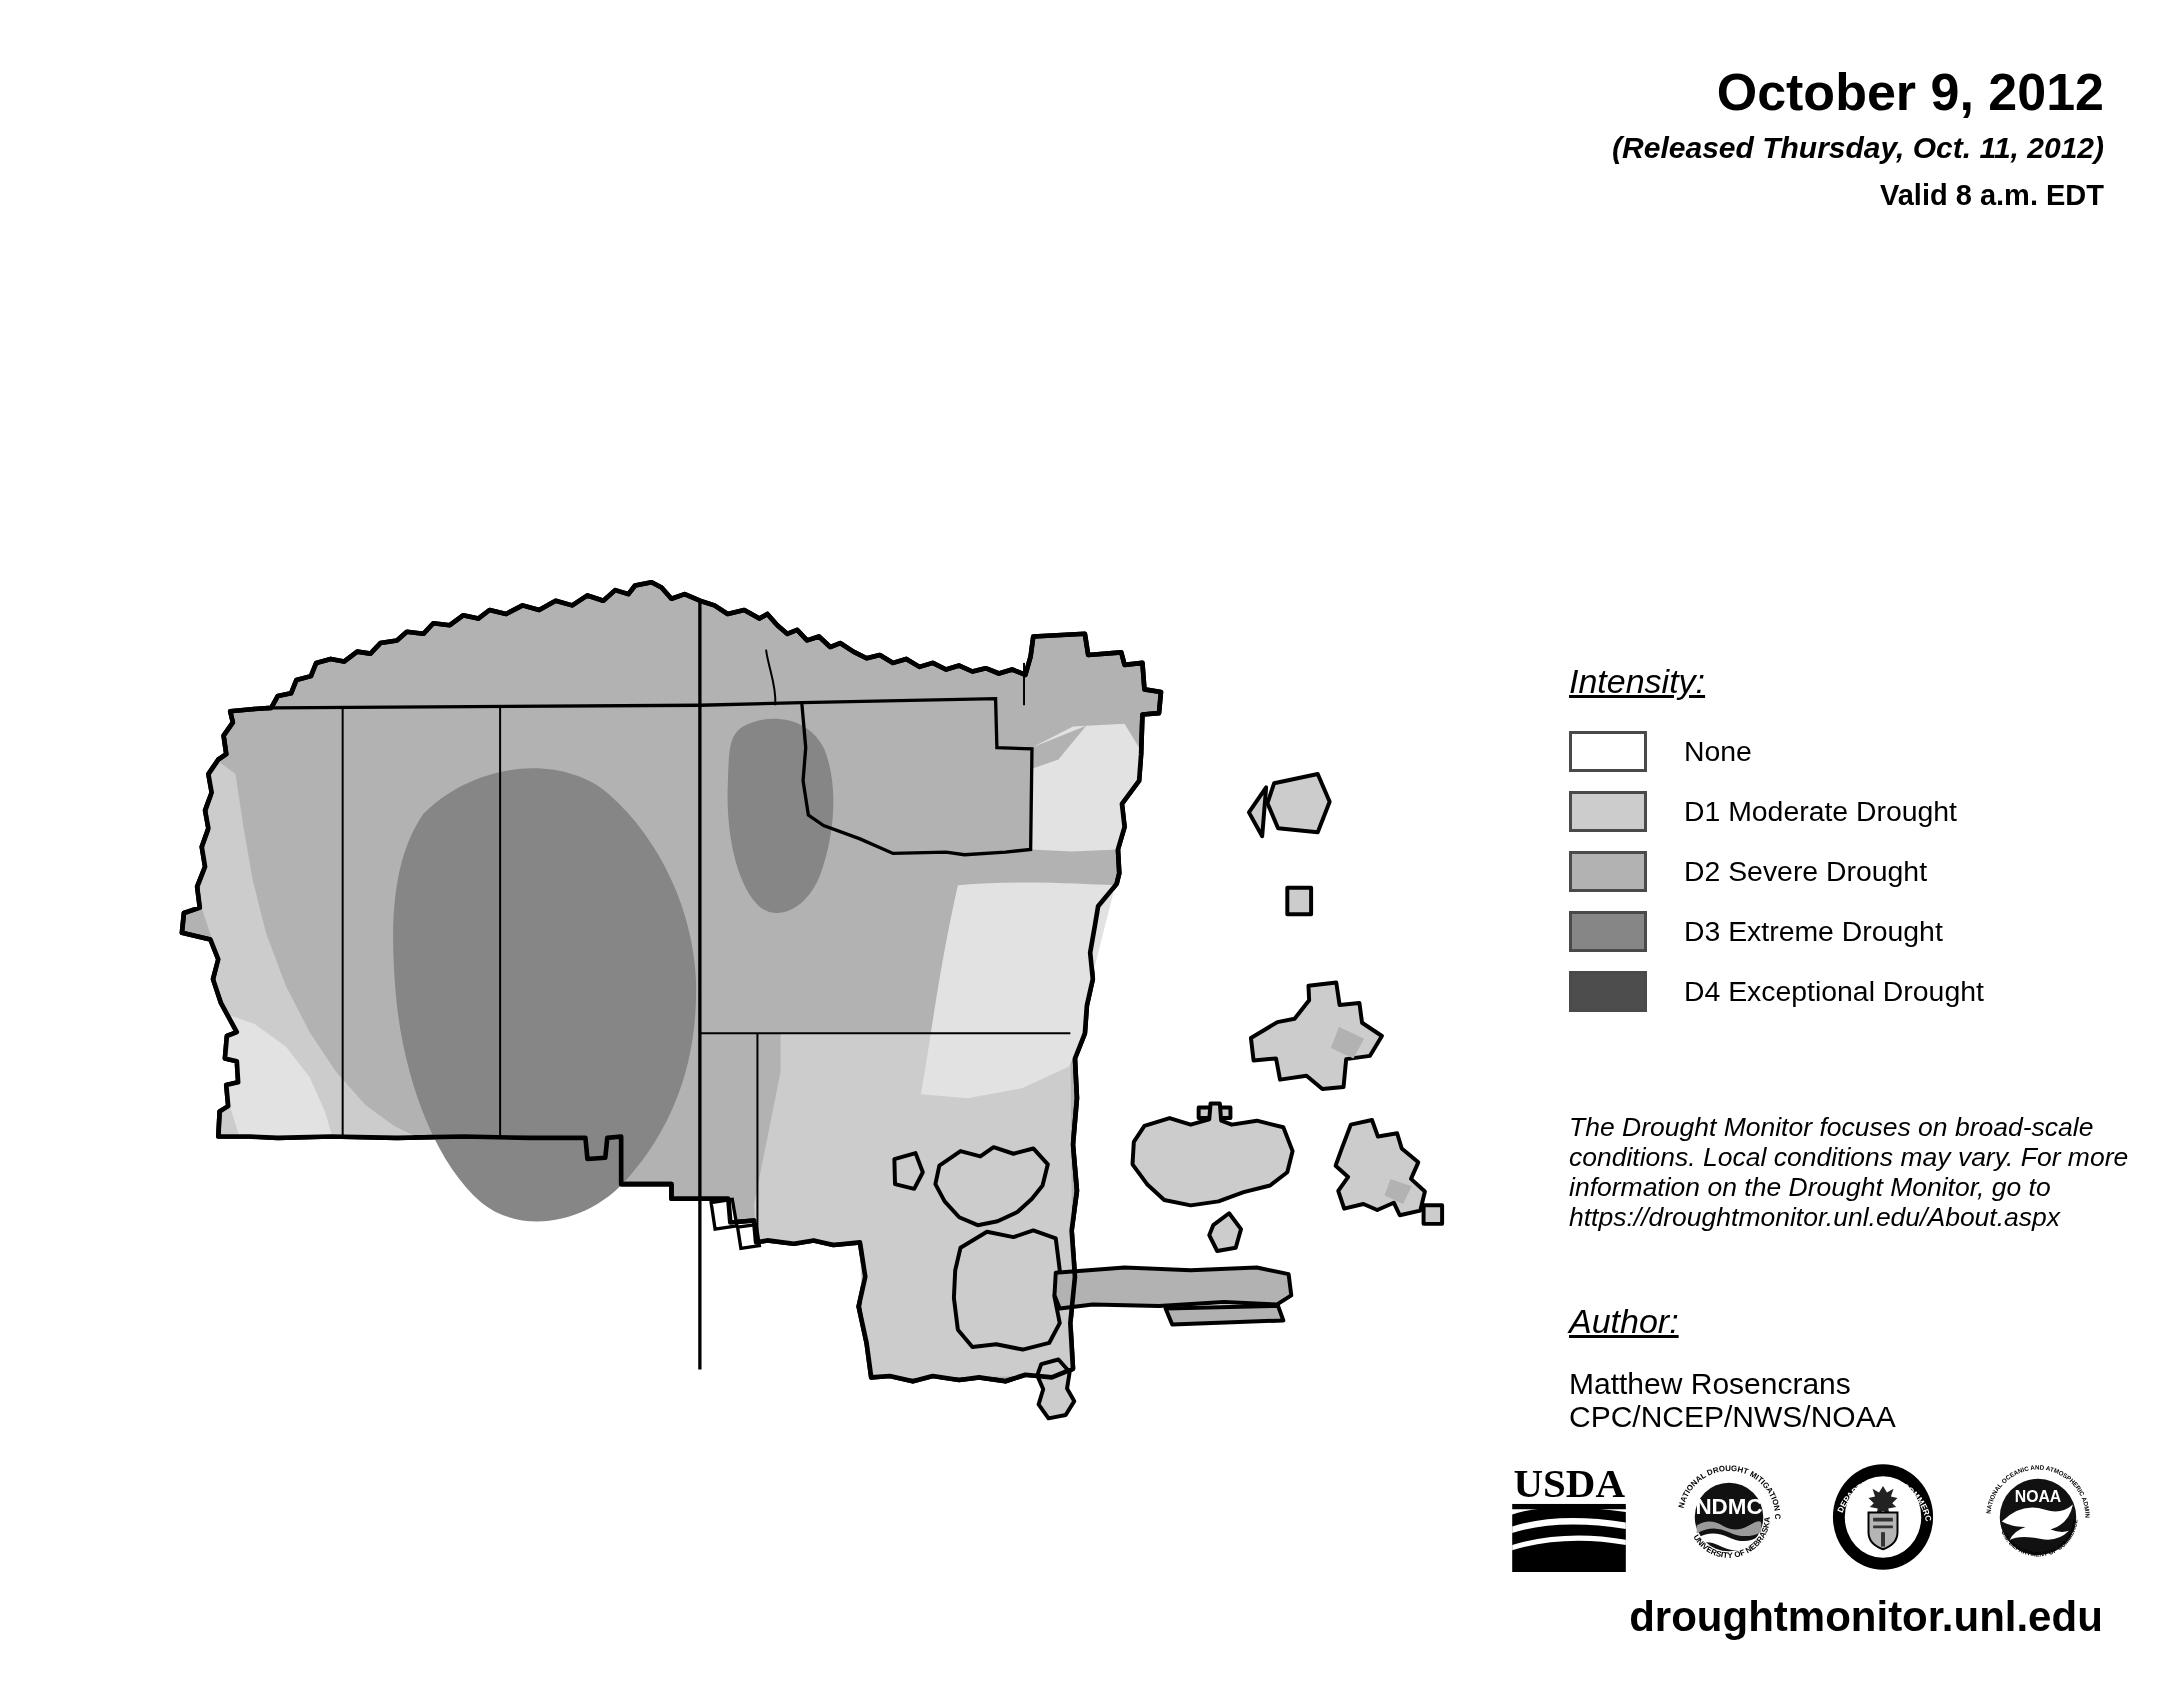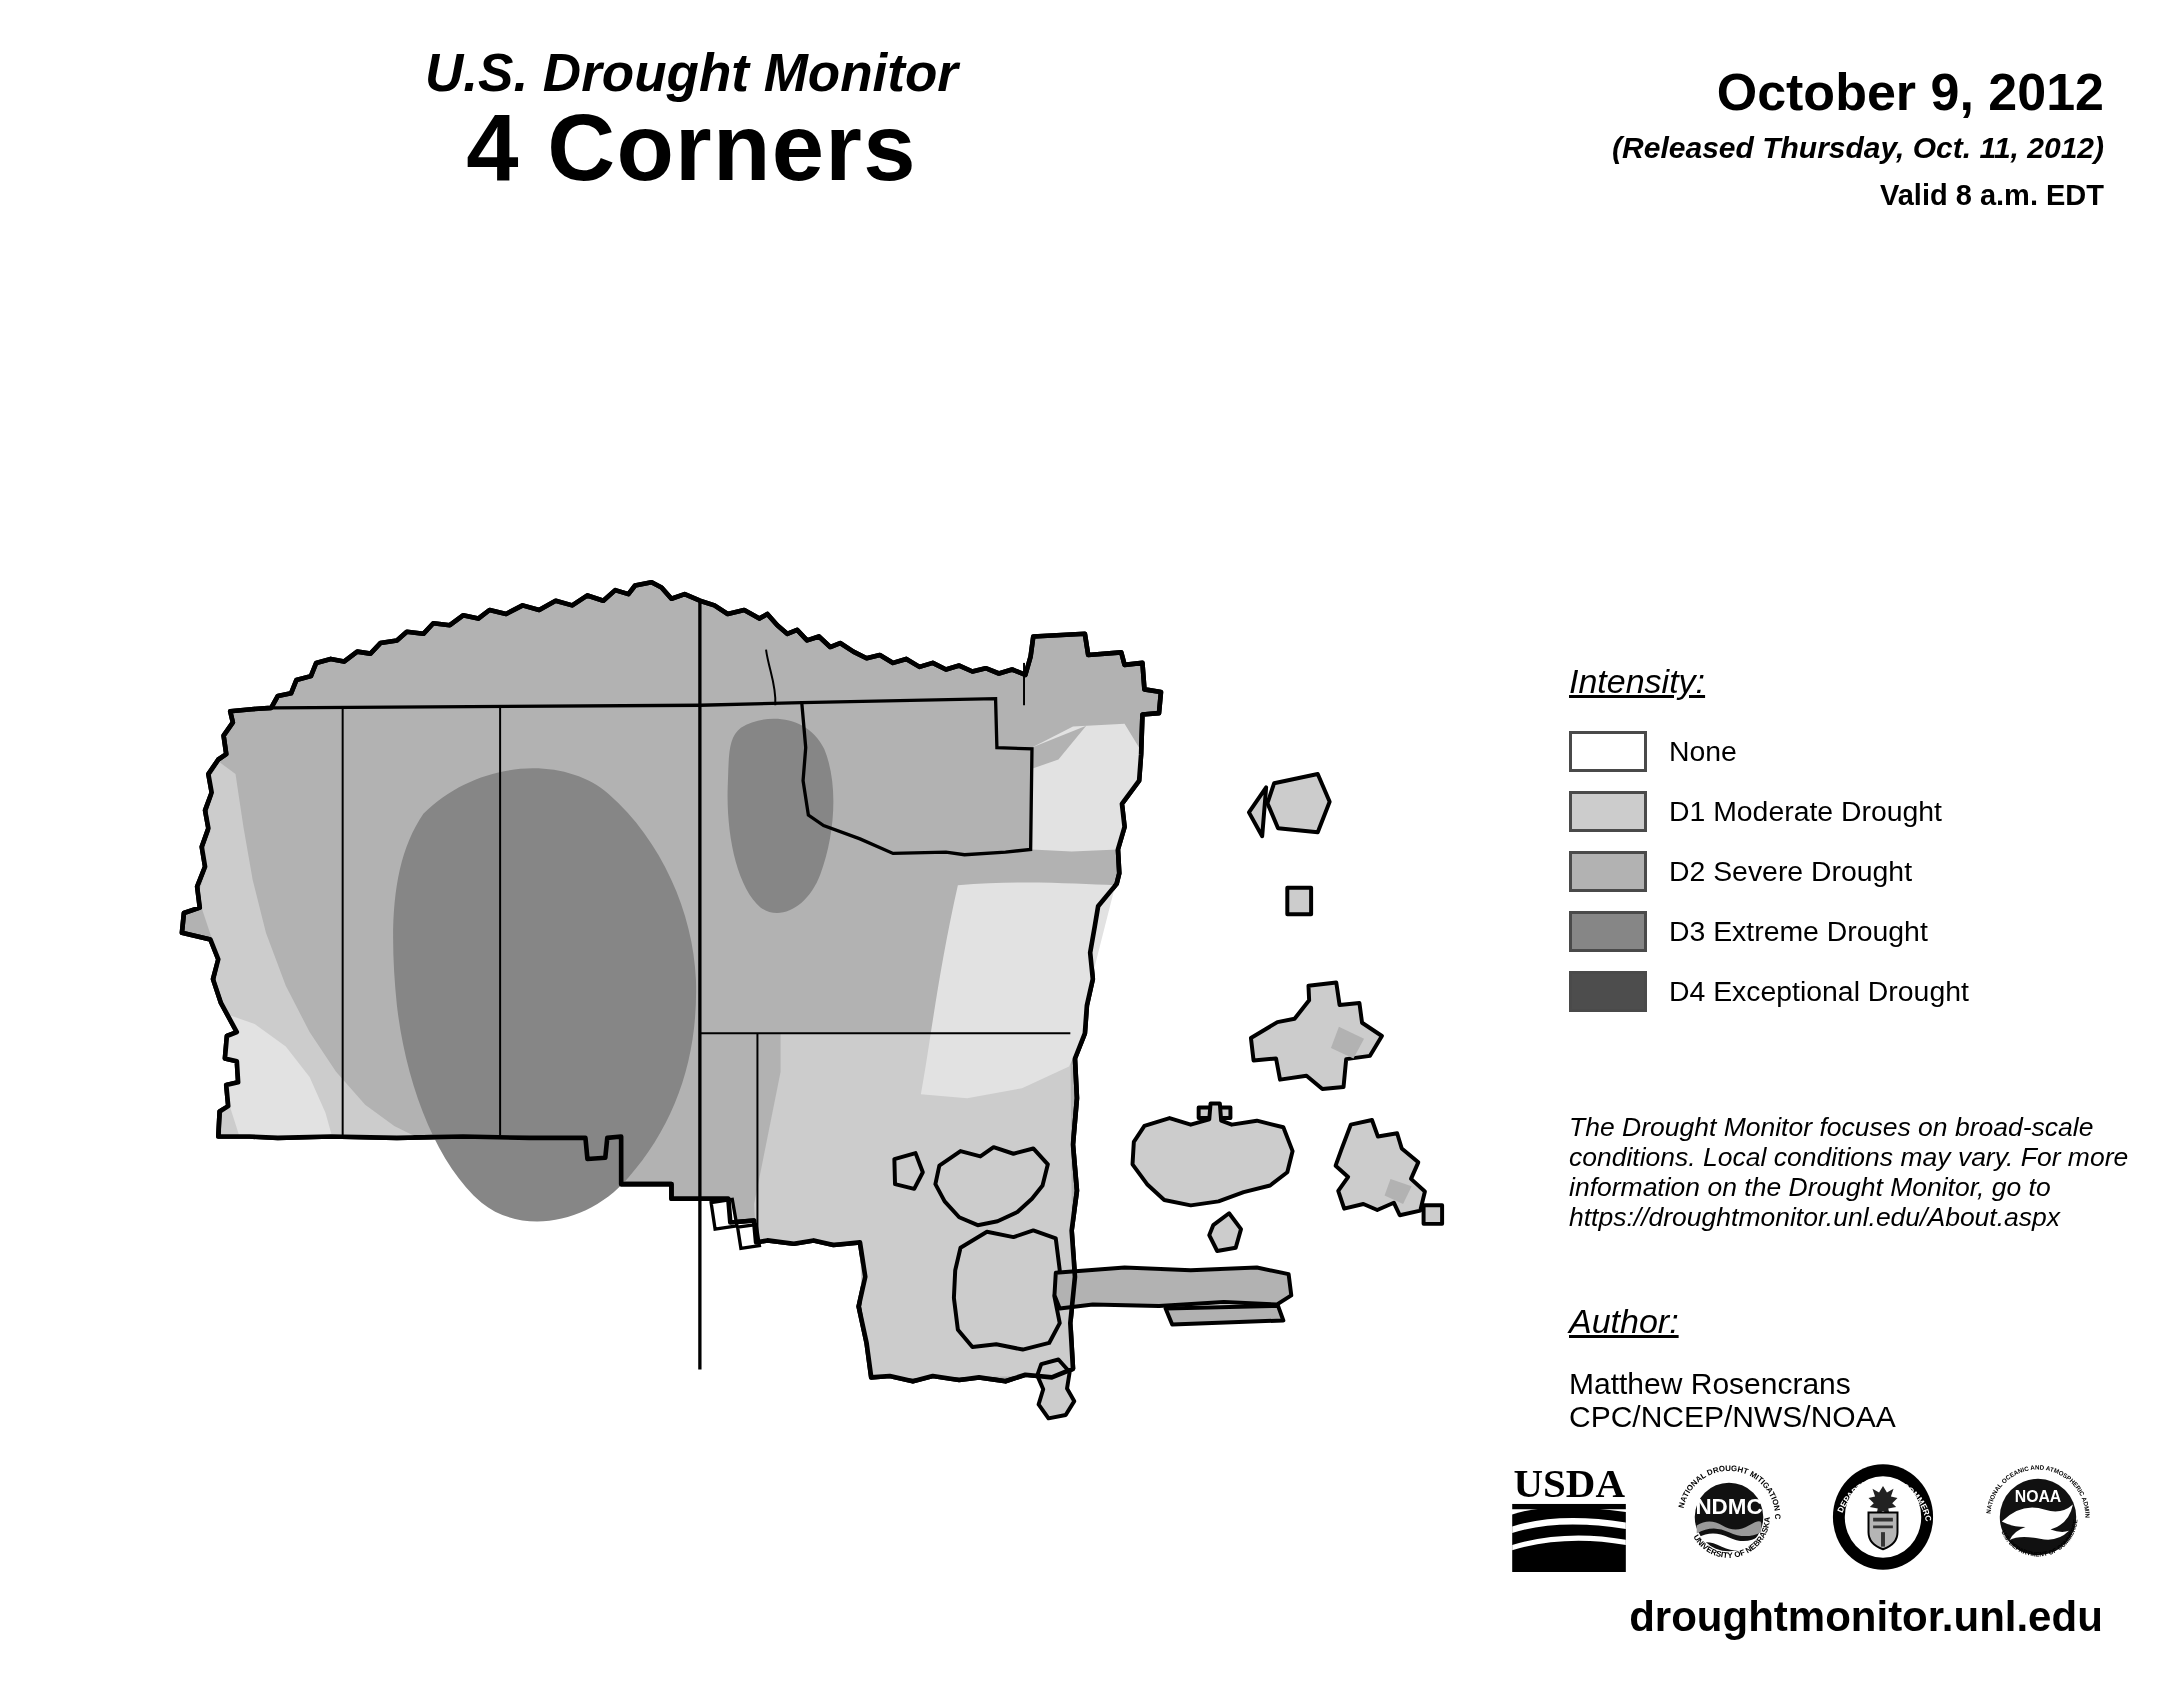--- a/index.html
+++ b/index.html
@@ -11,21 +11,21 @@
   .title-line2{font-size:94px;font-weight:bold;line-height:1.05;letter-spacing:1.3px;}
   .date-block{position:absolute;left:1442px;top:66px;width:662px;text-align:right;}
   .date-main{font-size:52px;font-weight:bold;line-height:1.0;}
   .date-released{font-size:30px;font-weight:bold;font-style:italic;margin-top:14.6px;line-height:1.0;}
   .date-valid{font-size:29px;font-weight:bold;margin-top:18.5px;line-height:1.0;}
   
   .legend{position:absolute;left:1569px;top:662px;width:595px;}
   .legend-heading{font-size:34px;font-style:italic;text-decoration:underline;margin-bottom:20px;}
   .legend-row{display:flex;align-items:center;height:60px;}
   .swatch{width:78px;height:41px;border:3.3px solid #4a4a4a;box-sizing:border-box;flex:0 0 auto;}
-  .legend-label{font-size:28.4px;margin-left:22px;white-space:nowrap;}
+  .legend-label{font-size:28.4px;margin-left:37px;white-space:nowrap;}
   
   .disclaimer{position:absolute;left:1569px;top:1113px;width:576px;font-size:26.5px;
               font-style:italic;line-height:1.13;}
   .author-block{position:absolute;left:1569px;top:1302px;width:595px;}
   .author-heading{font-size:34px;font-style:italic;text-decoration:underline;}
   .author-name{font-size:30px;margin-top:28px;line-height:1.0;}
   .author-affil{font-size:30px;margin-top:3px;line-height:1.0;}
   
   .logos{position:absolute;left:1512px;top:1461px;width:582px;display:flex;
          align-items:center;justify-content:space-between;}
@@ -37,24 +37,20 @@
   .thick{stroke:#000;stroke-width:7;stroke-linejoin:round;}
   .mid{stroke:#000;stroke-width:6;stroke-linejoin:round;}
   .thin{stroke:#000;stroke-width:3;fill:none;}
   .stateline{stroke:#000;stroke-width:5;fill:none;}
 </style>
 </head>
 <body>
 
 <div id="canvas">
 
-  <div class="title-block">
-    <div class="title-line1">U.S. Drought Monitor</div>
-    <div class="title-line2">4 Corners</div>
-  </div>
   <div class="date-block">
     <div class="date-main">October 9, 2012</div>
     <div class="date-released">(Released Thursday, Oct. 11, 2012)</div>
     <div class="date-valid">Valid 8 a.m. EDT</div>
   </div>
 
   <svg id="map-svg" width="2183" height="1687" viewBox="0 0 3300 2550" xmlns="http://www.w3.org/2000/svg">
 
     <path class="thick" d="M410,1070 L420,1052 440,1048 448,1028 470,1022 478,1002 500,996 520,1000 540,985 560,988 575,972 600,968 615,955 640,958 655,942 680,945 700,930 723,935
          740,922 765,928 790,915 815,922 840,908 865,915 888,900 912,908 930,892 950,898 960,885 985,880 1000,888 1015,905 1035,898 1058,908

